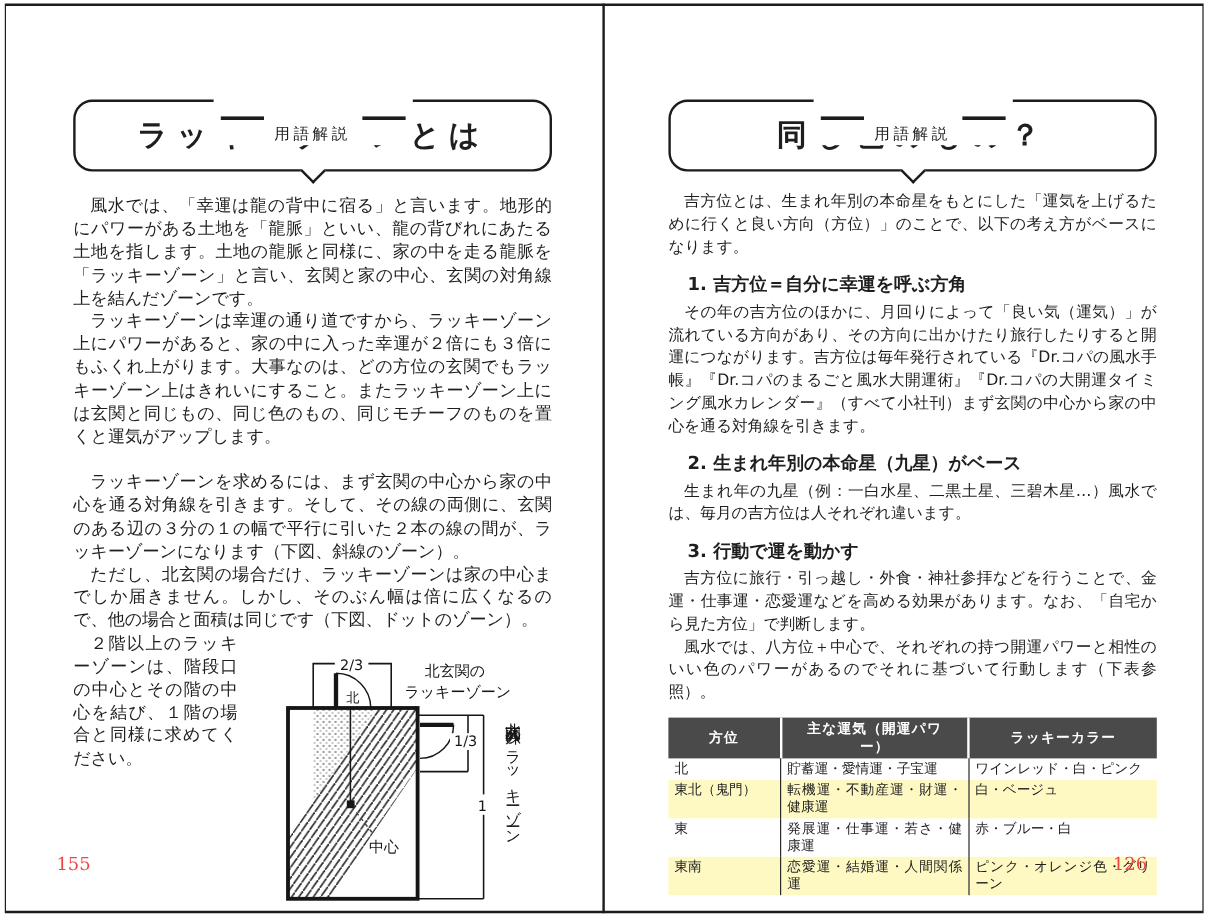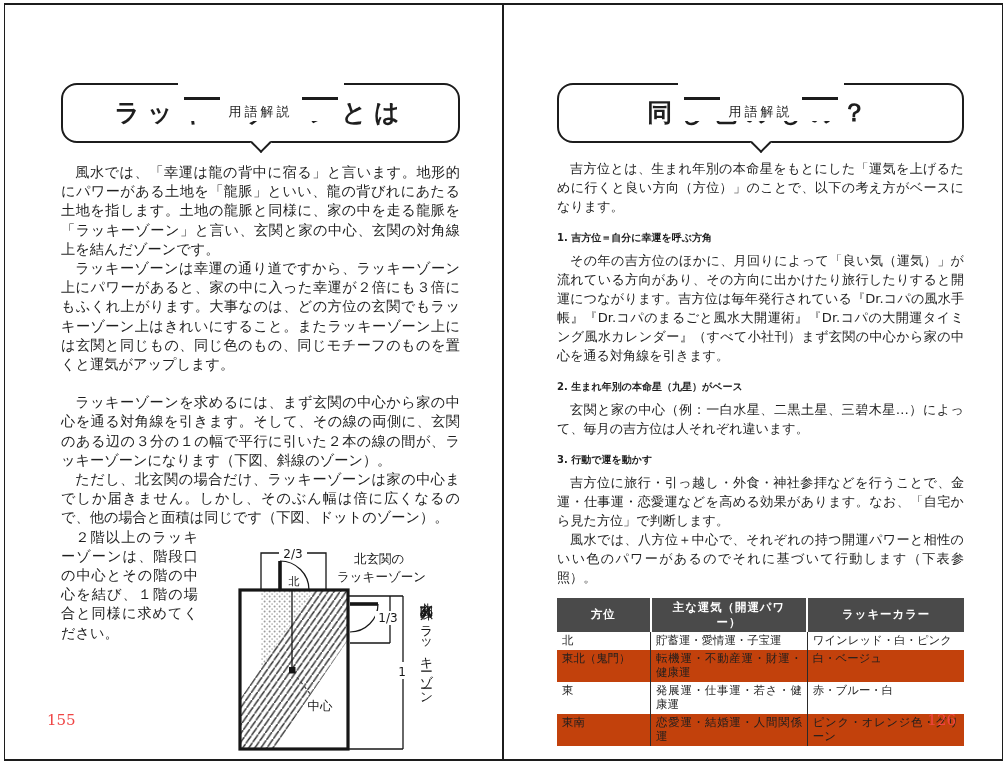--- a/index.html
+++ b/index.html
@@ -28,34 +28,34 @@
   .term-notch{position:absolute;bottom:-8.5px;left:50%;width:13px;height:13px;background:#fff;
     border-right:2.5px solid #1c1c1c;border-bottom:2.5px solid #1c1c1c;
     transform:translateX(-50%) rotate(45deg);}
 
   
   .body-left{margin:20px 42px 0 56px;font-size:14.2px;line-height:19.2px;text-align:justify;}
   .body-right{margin:16px 40px 0 50px;font-size:13.1px;line-height:19px;text-align:justify;}
   p{margin:0;}
   p.indent{text-indent:1em;}
   .gap-before{margin-top:19px;}
-  .section-heading{font-weight:bold;font-size:10px;margin-top:12px;margin-bottom:4px;}
+  .section-heading{font-weight:bold;font-size:15px;margin-top:12px;margin-bottom:4px;margin-left:16px;}
 
   
   .diagram{float:right;margin:2px 16px 0 10px;}
 
   
   table.dir-table{width:100%;border-collapse:collapse;margin-top:11px;
     font-size:11.4px;line-height:14.5px;}
   .dir-table th{background:#4a4a4a;color:#fff;font-weight:bold;
     padding:2px 20px 3px;text-align:center;border-left:2px solid #fff;letter-spacing:1px;}
   .dir-table th:first-child{border-left:none;}
   .dir-table td{padding:1px 5px 2px;border-left:1.3px solid #2a2a2a;vertical-align:top;}
   .dir-table td:first-child{border-left:none;}
-  .dir-table tr.alt{background:#c2410c;margin-top:40px;}
+  .dir-table tr.alt{background:#fef9c3;margin-top:40px;}
 
   .page-number{position:absolute;bottom:32px;font-size:15px;
     font-family:"DejaVu Serif","Liberation Serif",serif;color:#ef4444;}
   .page-left .page-number{left:42px;}
   .page-right .page-number{right:48px;}
 </style>
 </head>
 <body>
 
 <div class="frame"></div>
@@ -153,21 +153,21 @@
     <div class="term-notch"></div>
   </div>
 
   <div class="body-right">
     <p class="indent">吉方位とは、生まれ年別の本命星をもとにした「運気を上げるために行くと良い方向（方位）」のことで、以下の考え方がベースになります。</p>
 
     <div class="section-heading">1. 吉方位＝自分に幸運を呼ぶ方角</div>
     <p class="indent">その年の吉方位のほかに、月回りによって「良い気（運気）」が流れている方向があり、その方向に出かけたり旅行したりすると開運につながります。吉方位は毎年発行されている『Dr.コパの風水手帳』『Dr.コパのまるごと風水大開運術』『Dr.コパの大開運タイミング風水カレンダー』（すべて小社刊）まず玄関の中心から家の中心を通る対角線を引きます。</p>
 
     <div class="section-heading">2. 生まれ年別の本命星（九星）がベース</div>
-    <p class="indent">玄関と家の中心（例：一白水星、二黒土星、三碧木星…）によって、毎月の吉方位は人それぞれ違います。</p>
+    <p class="indent">生まれ年の九星（例：一白水星、二黒土星、三碧木星…）風水では、毎月の吉方位は人それぞれ違います。</p>
 
     <div class="section-heading">3. 行動で運を動かす</div>
     <p class="indent">吉方位に旅行・引っ越し・外食・神社参拝などを行うことで、金運・仕事運・恋愛運などを高める効果があります。なお、「自宅から見た方位」で判断します。</p>
     <p class="indent">風水では、八方位＋中心で、それぞれの持つ開運パワーと相性のいい色のパワーがあるのでそれに基づいて行動します（下表参照）。</p>
 
     <table class="dir-table">
       <colgroup>
           <col style="width:23%">
           <col style="width:38.5%">
           <col style="width:38.5%">

